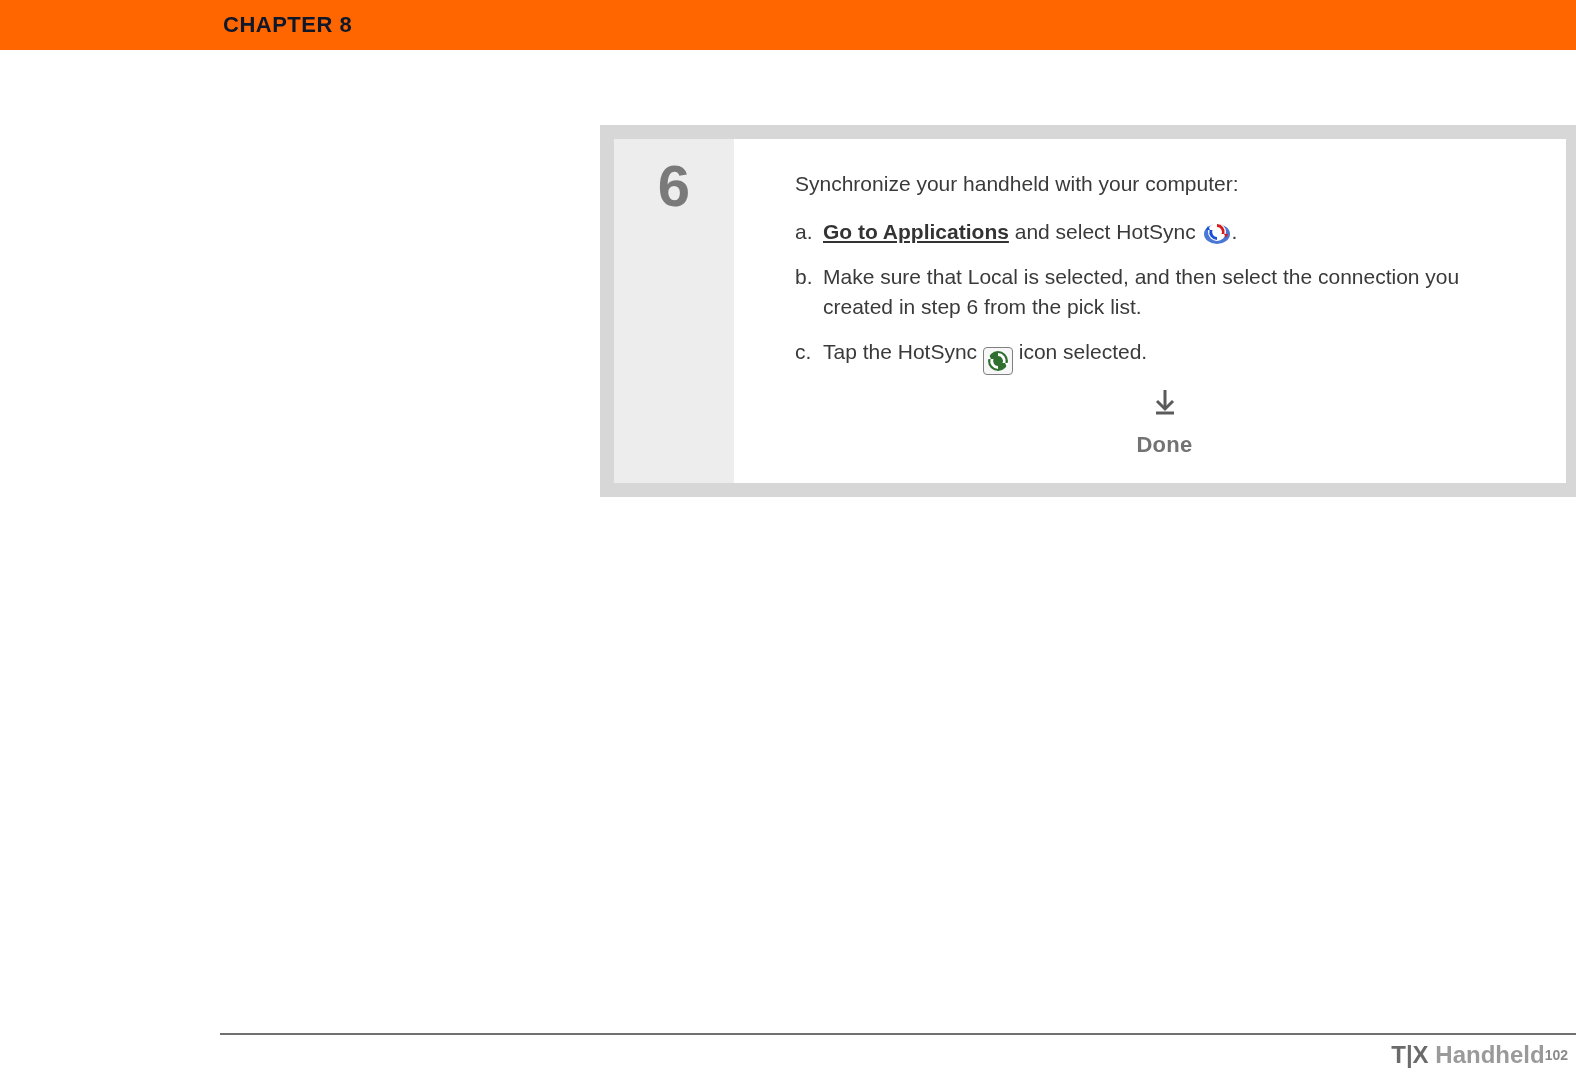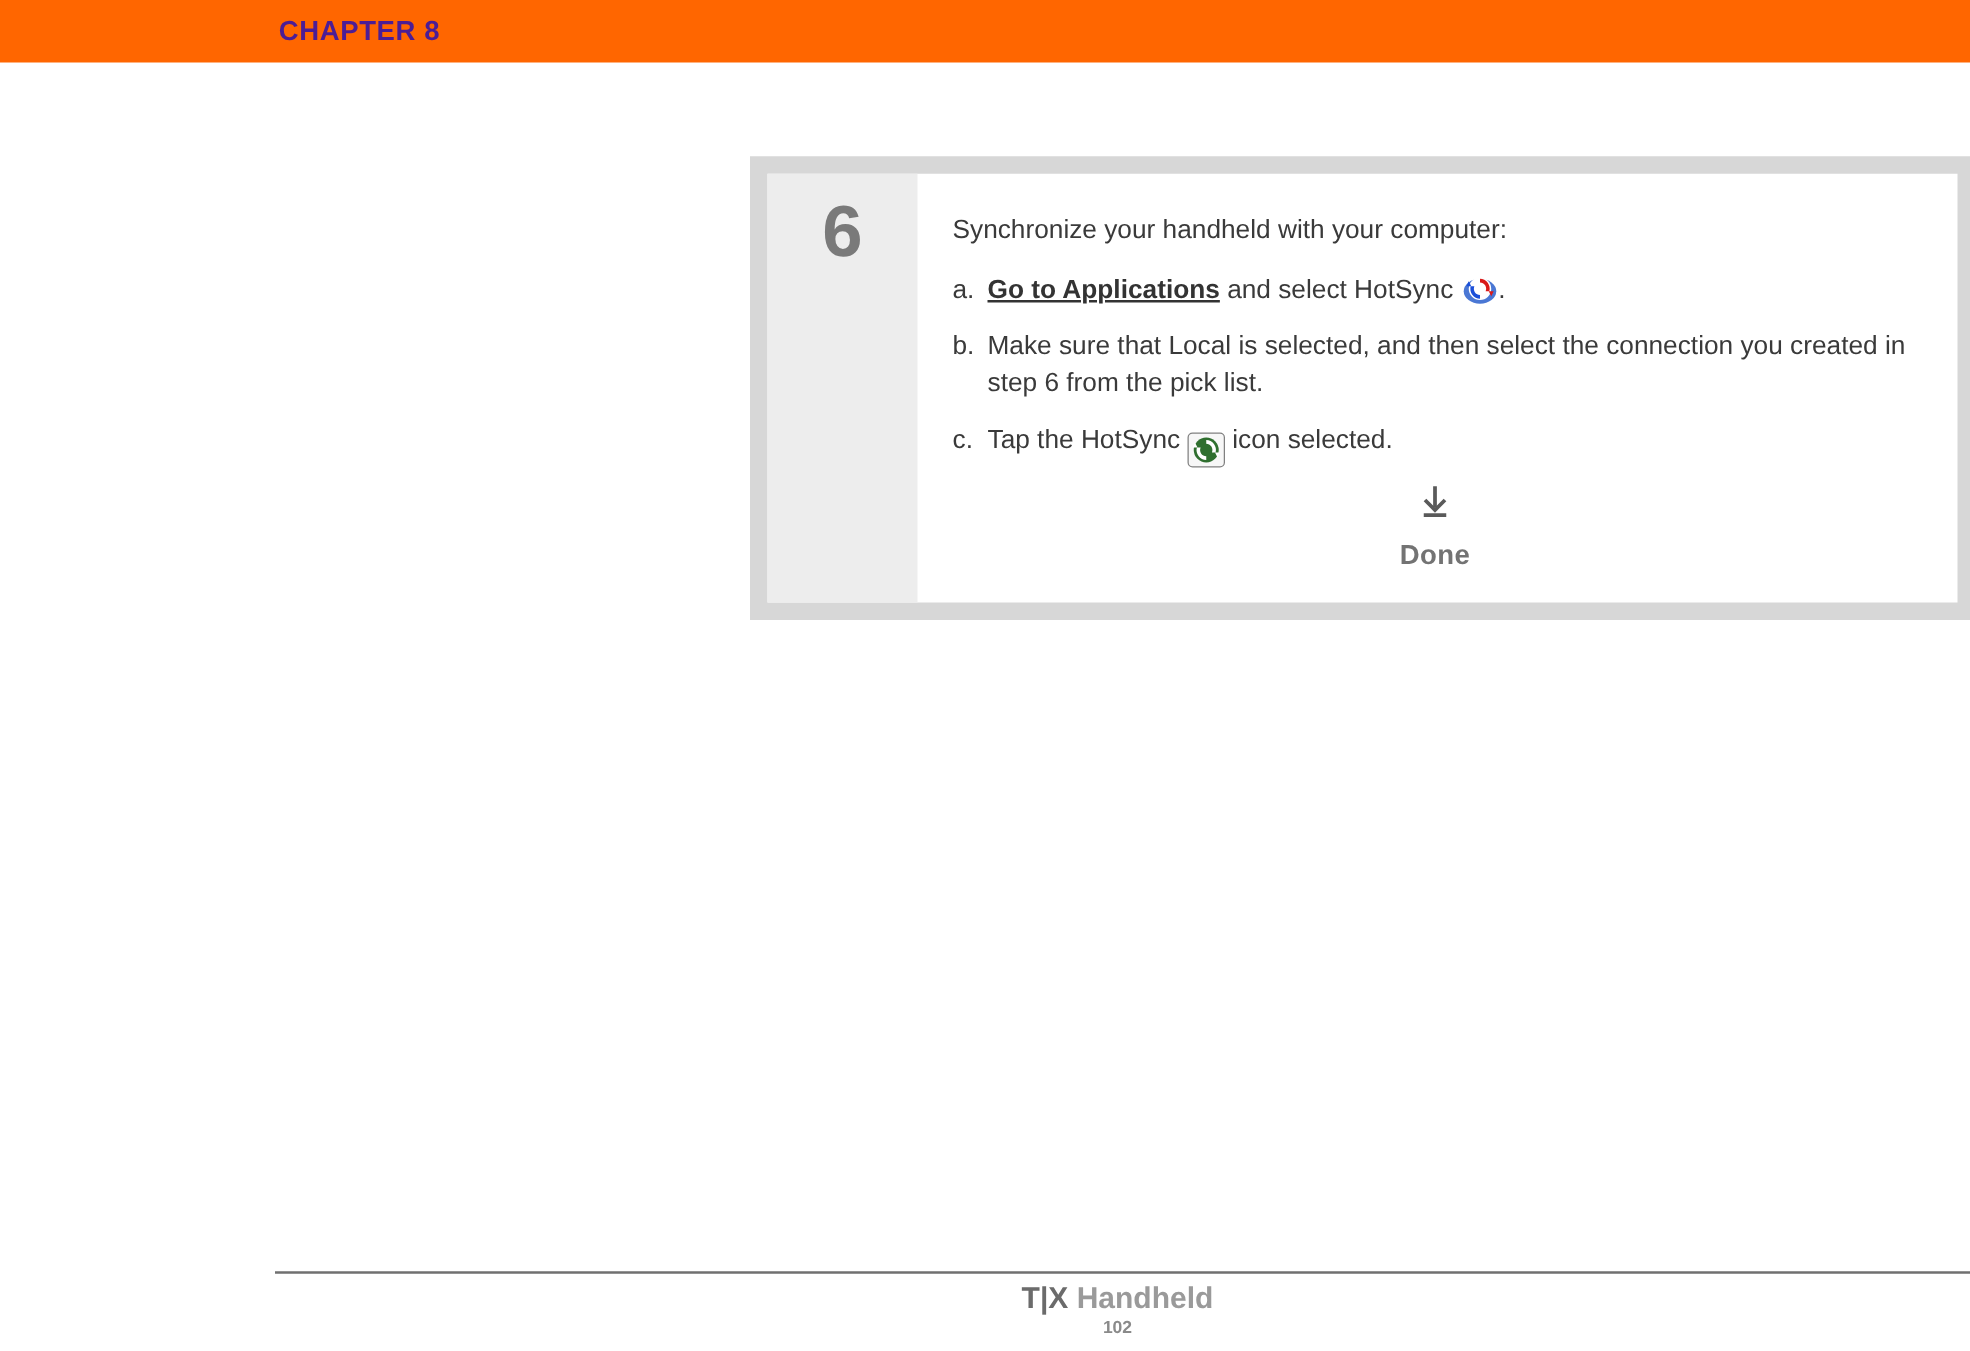--- a/index.html
+++ b/index.html
@@ -13,21 +13,21 @@
     position: relative;
     overflow: hidden;
   }
 
   .header-bar {
     background: #ff6600;
     height: 50px;
     width: 100%;
     display: flex;
     align-items: center;
-    color: #4c1d95;
+    color: #0f172a;
     font-weight: 700;
     font-size: 22px;
     letter-spacing: 0.5px;
   }
   .chapter-label {
     margin-left: 223px;
   }
   .chapter-title {
     margin-left: 240px;
   }
@@ -59,20 +59,21 @@
     font-size: 58px;
     color: #7a7a7a;
     line-height: 1;
   }
   .step-body {
     flex: 1 1 auto;
     padding: 30px 32px 22px 28px;
     font-size: 21px;
     color: #3a3a3a;
     line-height: 1.45;
+    margin-left: 33px;
   }
   .step-lead {
     margin-bottom: 18px;
   }
 
   .substep {
     display: flex;
     margin-bottom: 14px;
   }
   .substep-letter {
@@ -134,21 +135,20 @@
     margin: 0 0 6px 0;
   }
   .footer-row {
     display: flex;
     align-items: center;
     justify-content: flex-end;
     font-size: 24px;
     color: #9a9a9a;
     font-weight: 600;
     padding-right: 8px;
-    flex-direction: column;
   }
   .footer-product strong {
     color: #6b6b6b;
     font-weight: 800;
   }
   .footer-page {
     font-size: 14px;
     color: #8a8a8a;
     font-weight: 700;
   }

